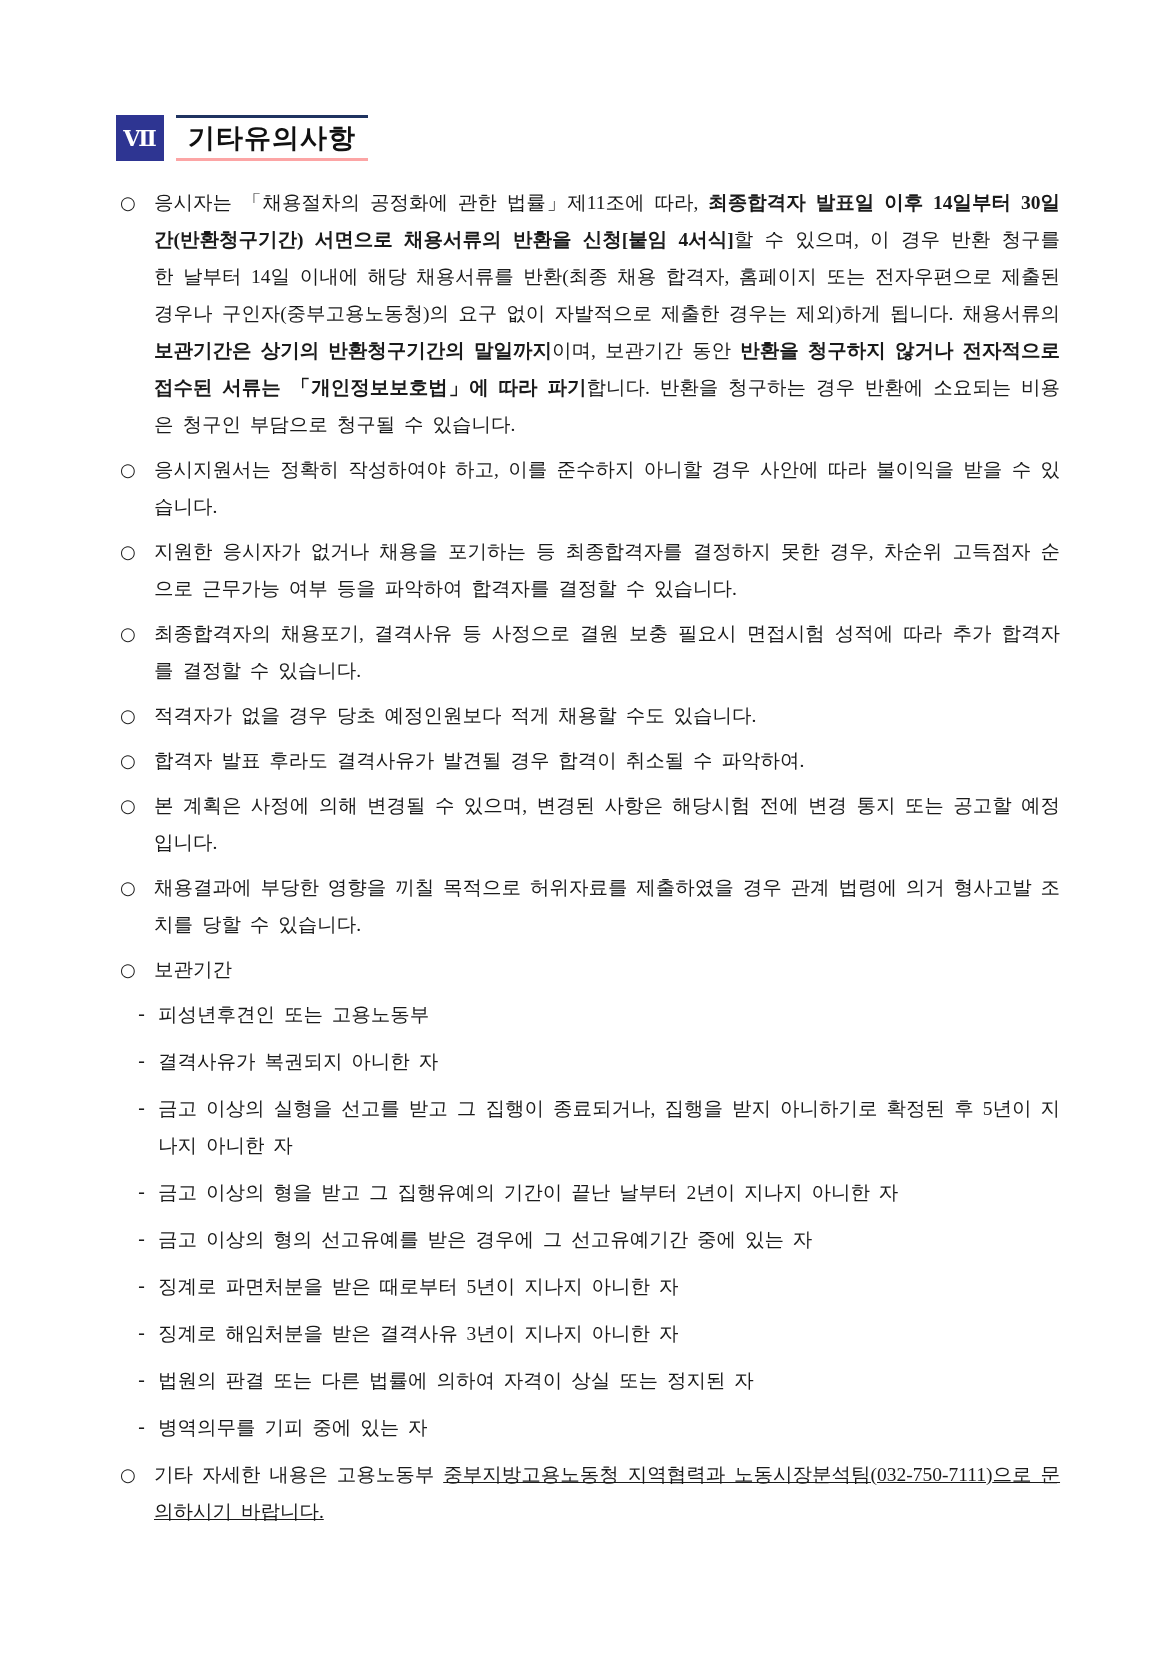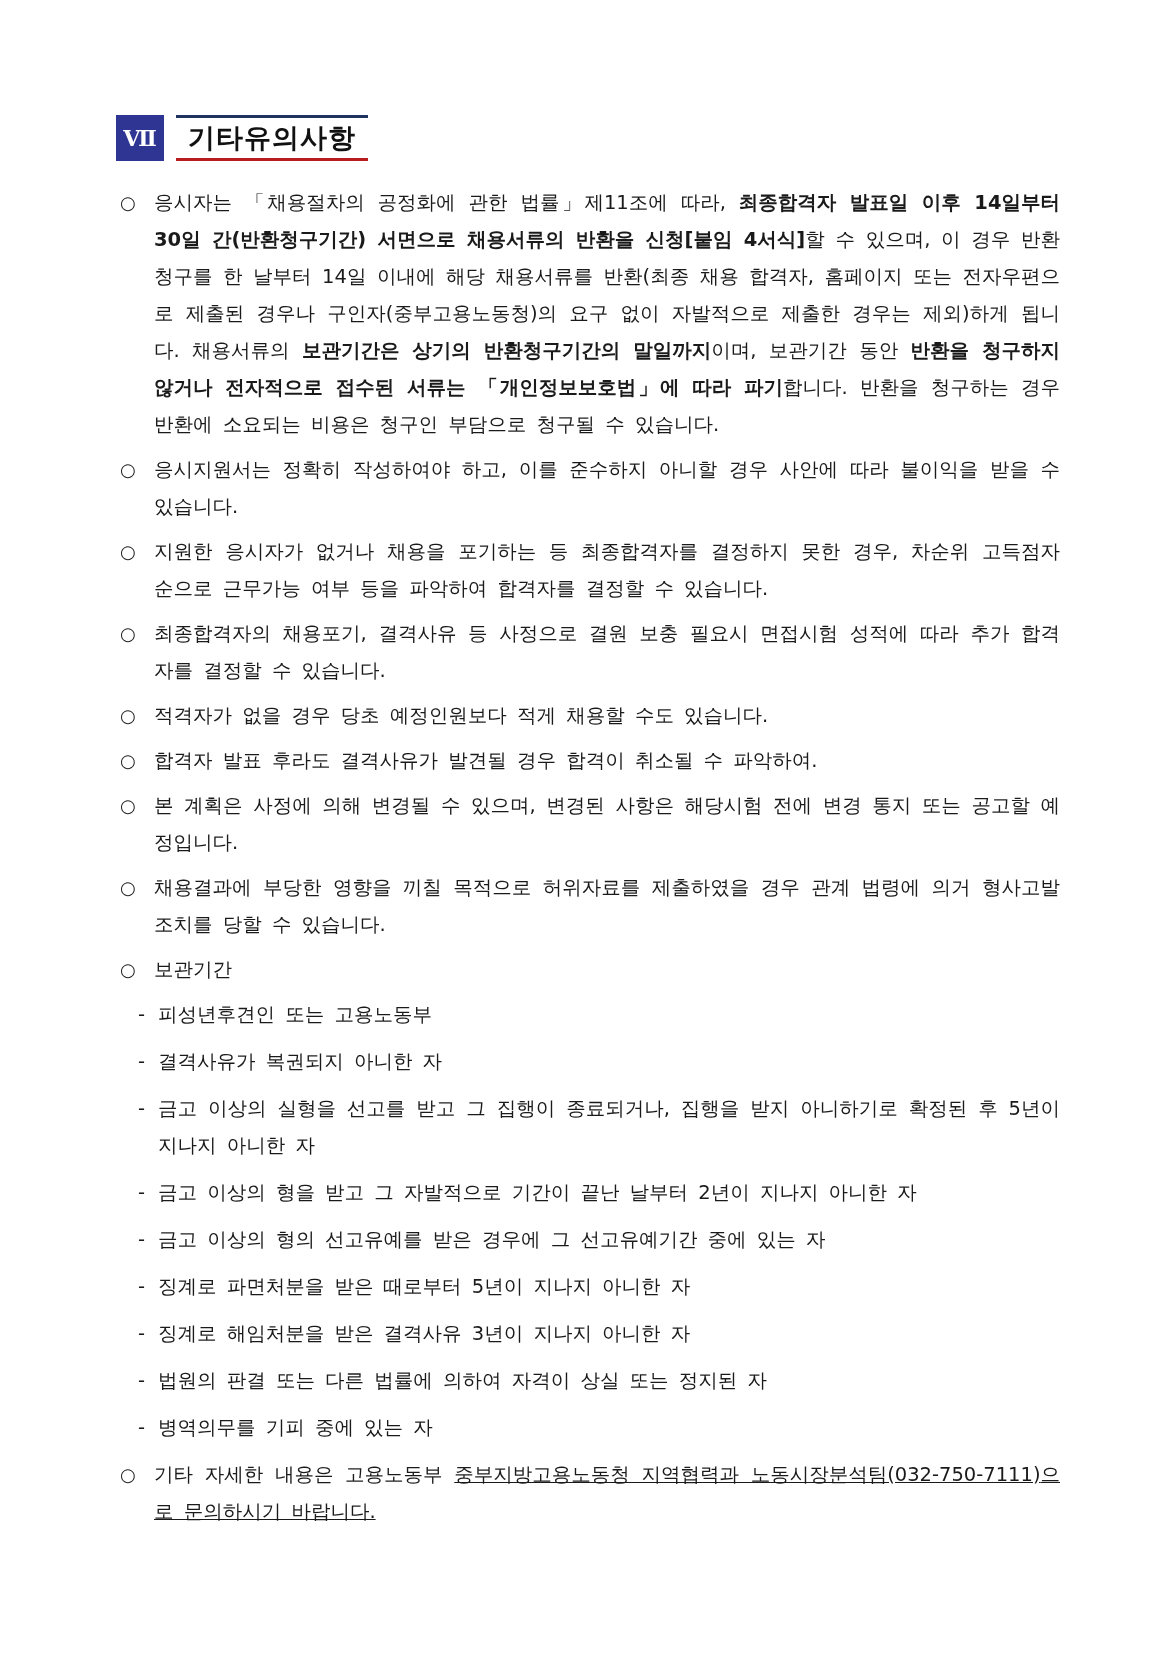--- a/index.html
+++ b/index.html
@@ -1,25 +1,25 @@
 <!DOCTYPE html>
 <html><head>
 <meta charset="utf-8">
 <style>
   html, body { margin:0; padding:0; background:#ffffff; }
   body { width:1170px; height:1654px; position:relative; font-family:"DejaVu Sans","Liberation Sans",sans-serif; color:#1a1a1a; }
   .page { position:absolute; left:0; top:0; width:1170px; height:1654px; }
   .header { position:absolute; left:116px; top:115px; height:46px; display:flex; align-items:center; }
   .sec-num { width:48px; height:46px; background:#2e3592; color:#fff; font-family:"DejaVu Serif","Liberation Serif",serif; font-weight:bold; font-size:22px; display:flex; align-items:center; justify-content:center; }
-  .sec-title-wrap { margin-left:12px; height:46px; width:192px; border-top:3px solid #1f3360; border-bottom:3px solid #b91c1c; box-sizing:border-box; display:flex; align-items:center; padding-left:12px; }
+  .sec-title-wrap { margin-left:12px; height:46px; width:192px; border-top:3px solid #1f3360; border-bottom:3px solid #fca5a5; box-sizing:border-box; display:flex; align-items:center; padding-left:12px; }
   .sec-title { font-size:27px; font-weight:bold; letter-spacing:1px; color:#111; }
   .content { position:absolute; left:120px; top:184px; width:940px; font-size:19.5px; line-height:37px; }
   .item { display:flex; margin-bottom:8px; }
   .bullet { width:34px; flex:0 0 34px; font-size:18px; color:#222; }
-  .text { flex:1; text-align:justify; text-align-last:left; word-spacing:4px; }
+  .text { flex:1; text-align:justify; text-align-last:left; word-spacing:4px;font-family:Liberation Serif, serif; }
   .sub { display:flex; margin-bottom:10px; padding-left:18px; }
   .dash { width:20px; flex:0 0 20px; }
   b { font-weight:bold; }
   .ul { text-decoration:underline; }
 </style>
 </head>
 <body>
 
 <div class="page">
   <div class="header">
@@ -76,21 +76,21 @@
         <div class="sub">
           <span class="dash">-</span>
           <span class="text">결격사유가 복권되지 아니한 자</span>
         </div>
         <div class="sub">
           <span class="dash">-</span>
           <span class="text">금고 이상의 실형을 선고를 받고 그 집행이 종료되거나, 집행을 받지 아니하기로 확정된 후 5년이 지나지 아니한 자</span>
         </div>
         <div class="sub">
           <span class="dash">-</span>
-          <span class="text">금고 이상의 형을 받고 그 자발적으로 기간이 끝난 날부터 2년이 지나지 아니한 자</span>
+          <span class="text">금고 이상의 형을 받고 그 집행유예의 기간이 끝난 날부터 2년이 지나지 아니한 자</span>
         </div>
         <div class="sub">
           <span class="dash">-</span>
           <span class="text">금고 이상의 형의 선고유예를 받은 경우에 그 선고유예기간 중에 있는 자</span>
         </div>
         <div class="sub">
           <span class="dash">-</span>
           <span class="text">징계로 파면처분을 받은 때로부터 5년이 지나지 아니한 자</span>
         </div>
         <div class="sub">

